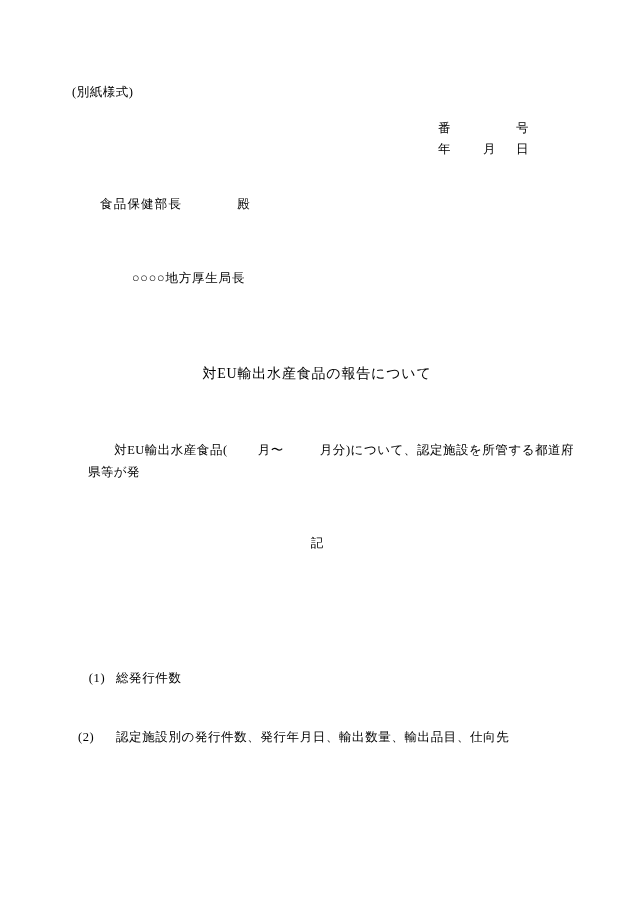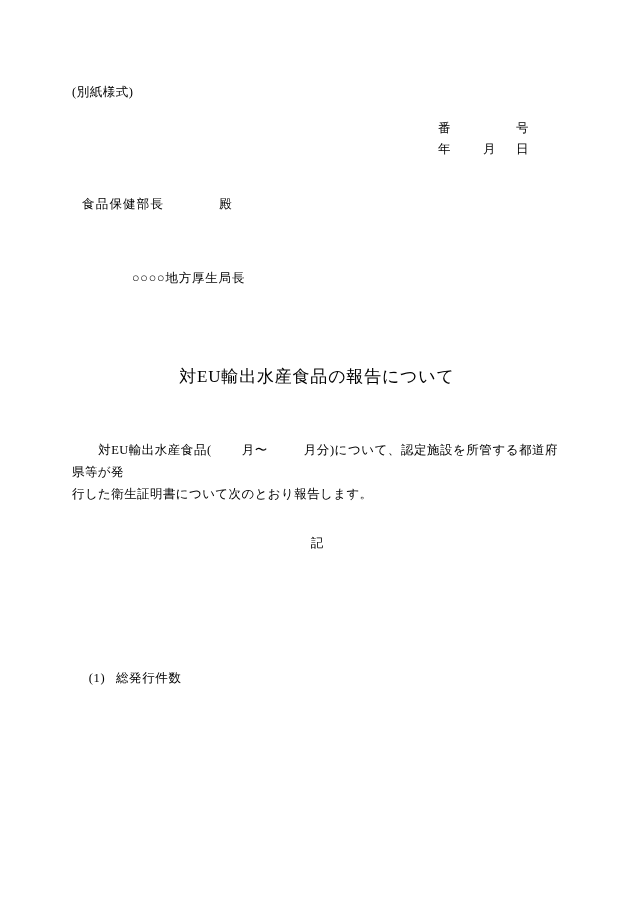--- a/index.html
+++ b/index.html
@@ -55,21 +55,21 @@
     position: absolute;
     left: 45px;
   }
   .numbering .k3 {
     position: absolute;
     left: 78px;
   }
 
   .addressee {
     position: absolute;
-    left: 10px;
+    left: 28px;
     top: 196px;
     font-size: 12.5px;
     letter-spacing: 1.2px;
   }
   .addressee .honorific {
     display: inline-block;
     margin-left: 55px;
     letter-spacing: 0;
   }
 
@@ -83,29 +83,29 @@
     padding-left: 60px;
     box-sizing: border-box;
   }
 
   .doc-title {
     position: absolute;
     left: 0;
     top: 365px;
     width: 486px;
     text-align: center;
-    font-size: 17px;
+    font-size: 14px;
     letter-spacing: 0.8px;
     padding-left: 4px;
     box-sizing: border-box;
   }
 
   .para {
     position: absolute;
-    left: 0;
+    left: 16px;
     top: 440px;
     width: 486px;
     font-size: 12.5px;
     line-height: 1.75;
     letter-spacing: 0.4px;
     text-align: justify;
   }
   .para .indent {
     display: inline-block;
     width: 26px;
@@ -180,25 +180,28 @@
 
     <div class="addressee">
       <span>食品保健部長</span><span class="honorific">殿</span>
     </div>
 
     <div class="issuer">○○○○地方厚生局長</div>
 
     <div class="doc-title">対EU輸出水産食品の報告について</div>
 
     <div class="para">
-      <span class="indent"></span><span>対EU輸出水産食品(</span><span class="gap-s"></span><span>月〜</span><span class="gap-m"></span><span>月分)について、認定施設を所管する都道府県等が発</span><br><span>行した衛生証明書について次のとおり報告します。</span>
+      <span class="indent"></span><span>対EU輸出水産食品(</span><span class="gap-s"></span><span>月〜</span><span class="gap-m"></span><span>月分)について、認定施設を所管する都道府県等が発</span><br>
     </div>
 
     <div class="ki">記</div>
 
 
     <div class="item1">
       <span class="item-num">(1)</span><span>総発行件数</span>
     </div>
 
+    <div class="item2">
+      <span class="item-num">(2)</span><span>認定施設別の発行件数、発行年月日、輸出数量、輸出品目、仕向先</span>
+    </div>
 
   </div>
 </div>
 
 </body></html>

